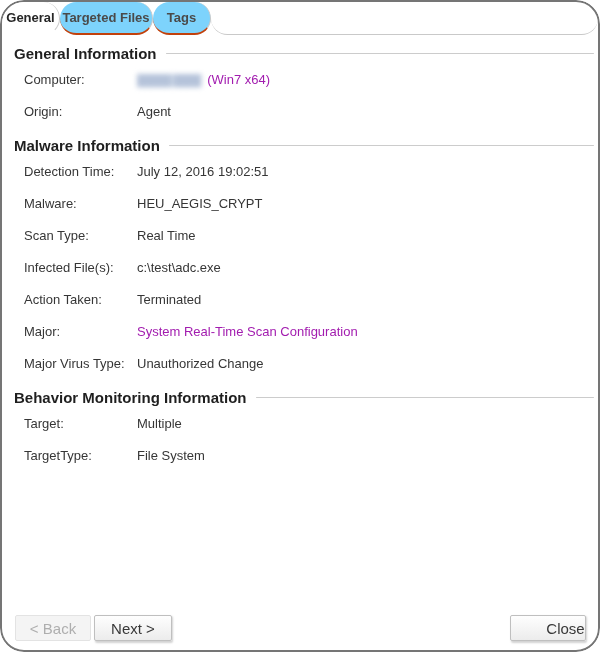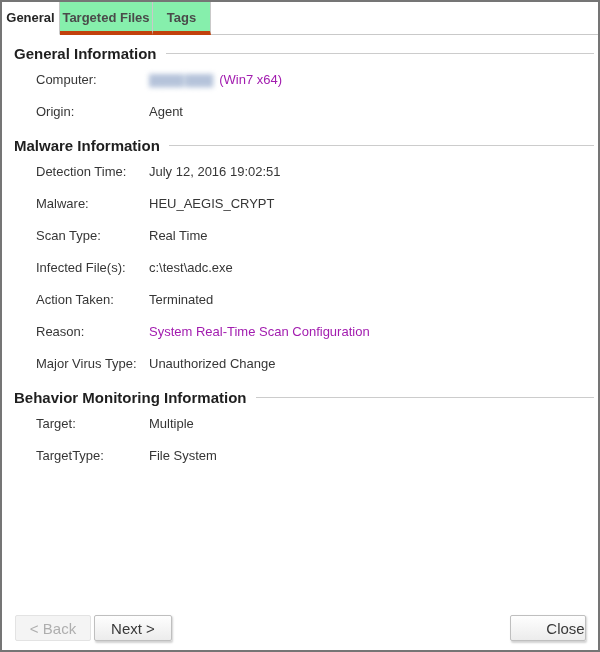--- a/index.html
+++ b/index.html
@@ -1,35 +1,35 @@
 <!DOCTYPE html>
 <html><head>
 <meta charset="utf-8">
 <style>
-  * { margin:0; padding:0; box-sizing:border-box; }
+  * { margin:0; padding:0; box-sizing:border-box;border-radius:24px; }
   html,body { width:600px; height:652px; background:#fff; }
   body { font-family:"Liberation Sans", sans-serif; }
 
   .dialog {
     position:relative;
     width:600px; height:652px;
     border:2px solid #757575;
     background:#fff;
     overflow:hidden;
   }
 
   
   .tabbar { display:flex; height:33px; }
   .tab {
     height:33px; line-height:31px;
     text-align:center;
     font-size:13px; font-weight:bold; color:#4a4a4a;
-    background:#86efac;
+    background:#7dd3fc;
     border-right:1px solid #c9c9c9;
-    border-bottom:4px solid #c2410c;
+    border-bottom:2px solid #c2410c;
     cursor:default;
   }
   .tab.active {
     background:#fff; color:#262626;
     border-bottom:1px solid #fff;
   }
   .tab-spacer { flex:1; border-bottom:1px solid #c9c9c9; }
 
   
   .content { padding-top:1px; }
@@ -37,21 +37,21 @@
     display:flex; align-items:center;
     margin:9px 4px 2px 12px;
     font-size:15px; font-weight:bold; color:#1f1f1f;
     white-space:nowrap;
   }
   .section:first-child .section-title { margin-top:9px; }
   .section-rule { flex:1; height:1px; background:#cccccc; margin-left:9px; }
 
   .row {
     display:flex;
-    margin-left:34px; margin-right:10px;
+    margin-left:22px; margin-right:10px;
     padding:8px 0;
     font-size:13px; line-height:16px; color:#363636;
   }
   .row-label { width:113px; flex-shrink:0; }
   .row-value { white-space:nowrap; }
   .link { color:#a21caf; cursor:pointer; }
   .redacted {
     display:inline-block;
     color:#b5c3da;
     filter:blur(2.5px);
@@ -145,21 +145,21 @@
     <span class="row-label">Infected File(s):</span>
     <span class="row-value">c:\test\adc.exe</span>
   </div>
 
   <div class="row">
     <span class="row-label">Action Taken:</span>
     <span class="row-value">Terminated</span>
   </div>
 
   <div class="row">
-    <span class="row-label">Reason:</span>
+    <span class="row-label">Major:</span>
     <span class="row-value link">System Real-Time Scan Configuration</span>
   </div>
 
   <div class="row">
     <span class="row-label">Major Virus Type:</span>
     <span class="row-value">Unauthorized Change</span>
   </div>
 </div>
   </div>
 

